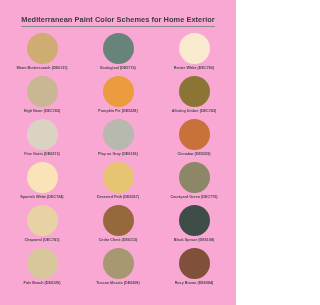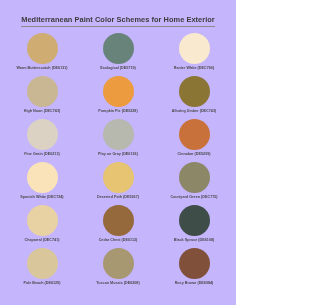--- a/index.html
+++ b/index.html
@@ -12,21 +12,21 @@
     background: #ffffff;
     font-family: "Liberation Sans", sans-serif;
     overflow: hidden;
   }
 
   .board {
     width: 236px;
     height: 305px;
     box-sizing: border-box;
     padding: 0;
-    background: #c4b5fd;
+    background: #f9a8d4;
     position: relative;
   }
 
   .title-wrap {
     width: 100%;
     text-align: center;
     padding-top: 8px;
     padding-bottom: 5px;
   }
 

